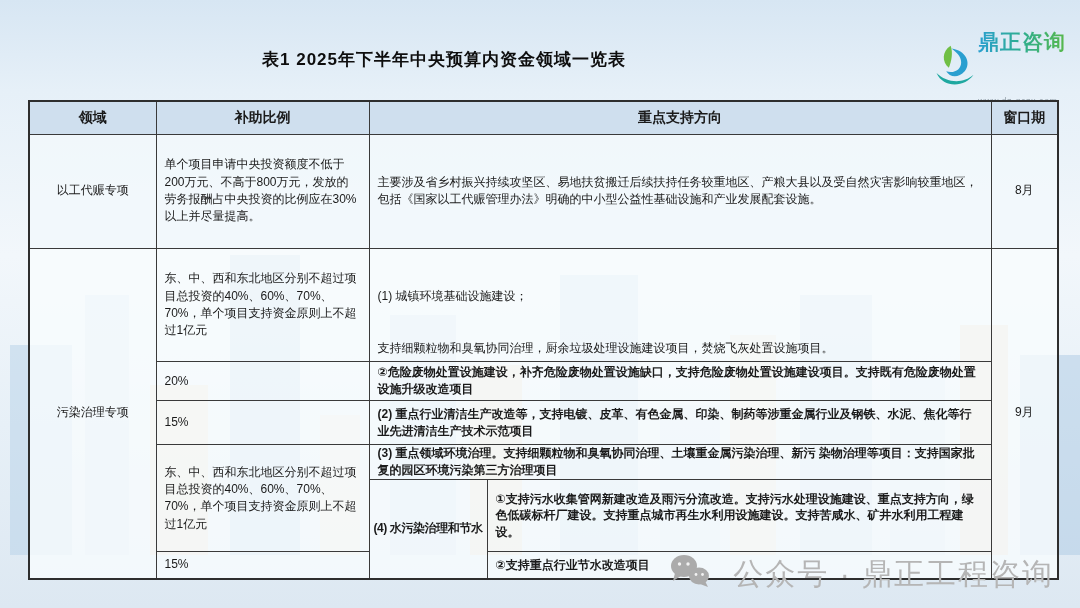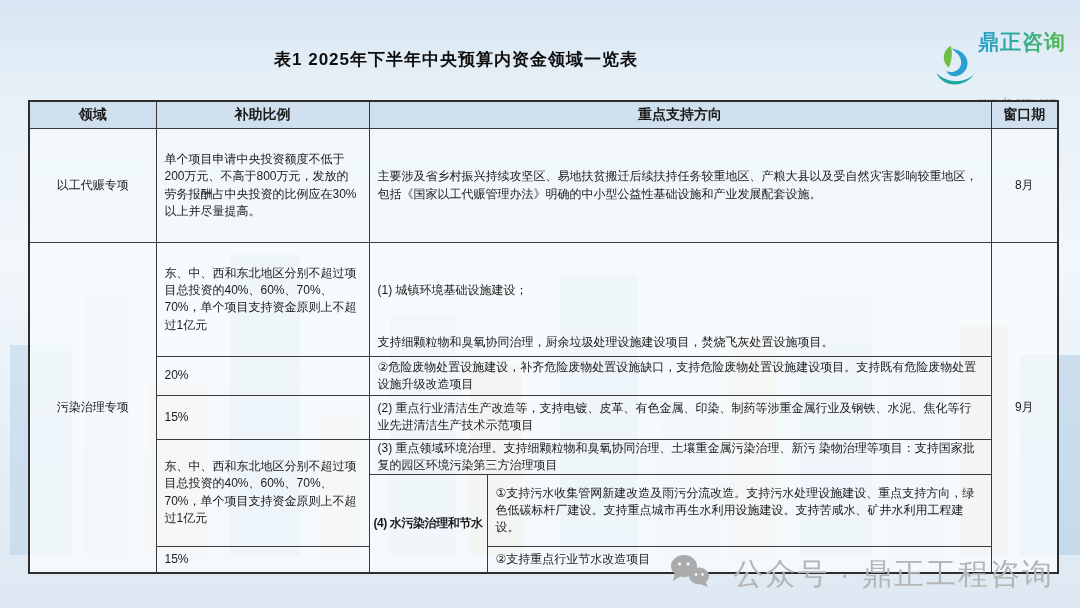--- a/index.html
+++ b/index.html
@@ -26,21 +26,21 @@
     background-size:
       62px 210px, 44px 260px, 58px 170px, 70px 300px, 40px 140px,
       66px 240px, 52px 190px, 78px 280px, 60px 150px, 46px 220px,
       72px 260px, 55px 180px, 48px 230px, 64px 200px;
     background-position:
       10px bottom, 85px bottom, 150px bottom, 230px bottom, 320px bottom,
       390px bottom, 470px bottom, 560px bottom, 660px bottom, 730px bottom,
       800px bottom, 890px bottom, 960px bottom, 1020px bottom;
   }
   .page-title {
-    position:absolute; top:48px; left:16px; width:880px; text-align:center;
+    position:absolute; top:48px; left:4px; width:880px; text-align:center;
     font-size:17px; font-weight:bold; color:#0e0e0e; letter-spacing:1px;
   }
   .logo { position:absolute; top:30px; right:14px; display:flex; align-items:center; gap:0; }
   .logo-text { display:flex; flex-direction:column; line-height:1.1; }
   .logo-name {
     font-size:21px; font-weight:bold;
     background:linear-gradient(90deg,#2a9fd0,#2fae8f,#58b84a);
     -webkit-background-clip:text; background-clip:text; color:transparent;
     letter-spacing:1px;
   }
@@ -53,21 +53,21 @@
   th {
     background:#cfdfee; font-size:14px; font-weight:bold; text-align:center;
     padding:4px 2px;
   }
   td { background:rgba(249,252,254,.78); font-size:12px; line-height:1.45; }
   td.center { text-align:center; }
   td.pad { padding:4px 8px; }
   tr.r1 td { background:rgba(242,248,252,.85); }
   .dir-line { display:block;margin-top:35px; }
   .lbl4 { font-size:12px; letter-spacing:-.4px; white-space:nowrap; text-align:center; padding:2px 1px;font-weight:bold; }
-  .tight { line-height:1.4; padding:0 8px; }
+  .tight { line-height:1.4; padding:0 8px;font-weight:bold; }
 
   .watermark {
     position:absolute; right:26px; bottom:12px; display:flex; align-items:center; gap:22px;
     color:#b5b5b5; font-size:30px; letter-spacing:2px;
   }
 </style>
 </head>
 <body>
 
 <div class="skyline"></div>
@@ -91,21 +91,21 @@
 <div class="tbl-wrap">
   <table>
     <colgroup>
       <col style="width:127px">
         <col style="width:213px">
         <col style="width:118px">
         <col style="width:504px">
         <col style="width:67px">
     </colgroup>
     <tbody>
-        <tr style="height:27px">
+        <tr style="height:33px">
       <th>领域</th>
       <th>补助比例</th>
       <th colspan="2">重点支持方向</th>
       <th>窗口期</th>
     </tr>
     <tr style="height:114px" class="r1">
       <td class="center">以工代赈专项</td>
       <td class="pad">单个项目申请中央投资额度不低于200万元、不高于800万元，发放的劳务报酬占中央投资的比例应在30%以上并尽量提高。</td>
       <td colspan="2" class="pad">主要涉及省乡村振兴持续攻坚区、易地扶贫搬迁后续扶持任务较重地区、产粮大县以及受自然灾害影响较重地区，包括《国家以工代赈管理办法》明确的中小型公益性基础设施和产业发展配套设施。</td>
       <td class="center">8月</td>

